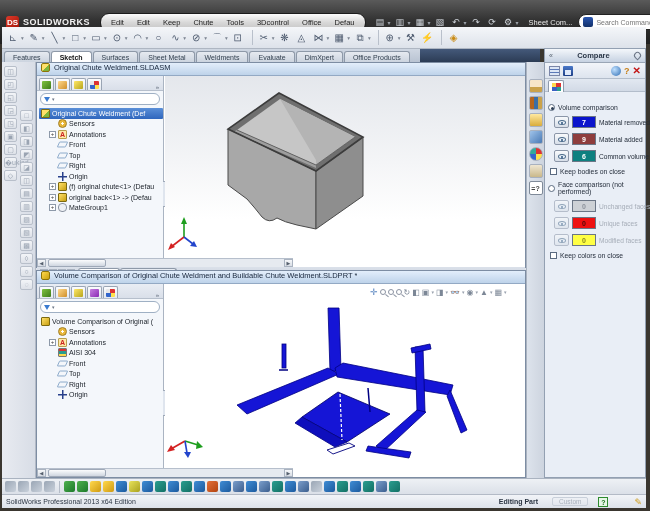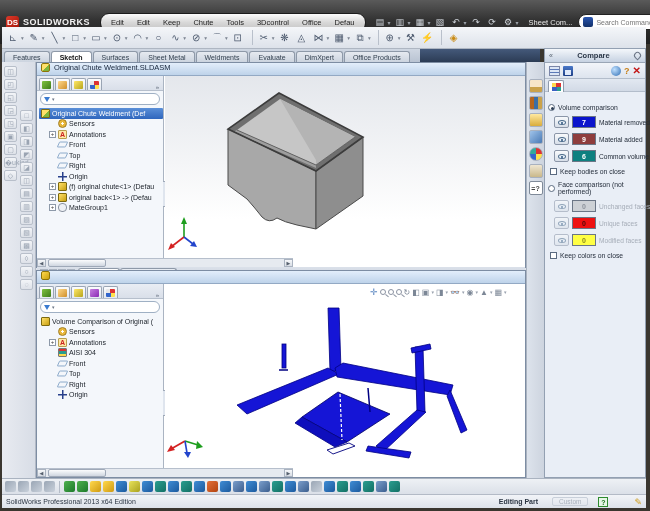--- a/index.html
+++ b/index.html
@@ -495,20 +495,21 @@
           <span>⏭</span>
       </span>
       <span class="dtab active">Model</span>
       <span class="dtab">Animation1</span>
     </div>
   </div>
 
   <div class="vpwin" style="top:208px; height:208px;">
     <div class="vptitle">
       <span class="doc-ico"></span>
+      <span class="txt">Volume Comparison of Original Chute Weldment and Buildable Chute Weldment.SLDPRT *</span>
     </div>
     <div class="treepanel">
       <div class="fmtabs">
         <span class="fmtab">
             <span class="g g-tree"></span>
           </span>
         <span class="fmtab">
             <span class="g g-prop"></span>
           </span>
         <span class="fmtab">

